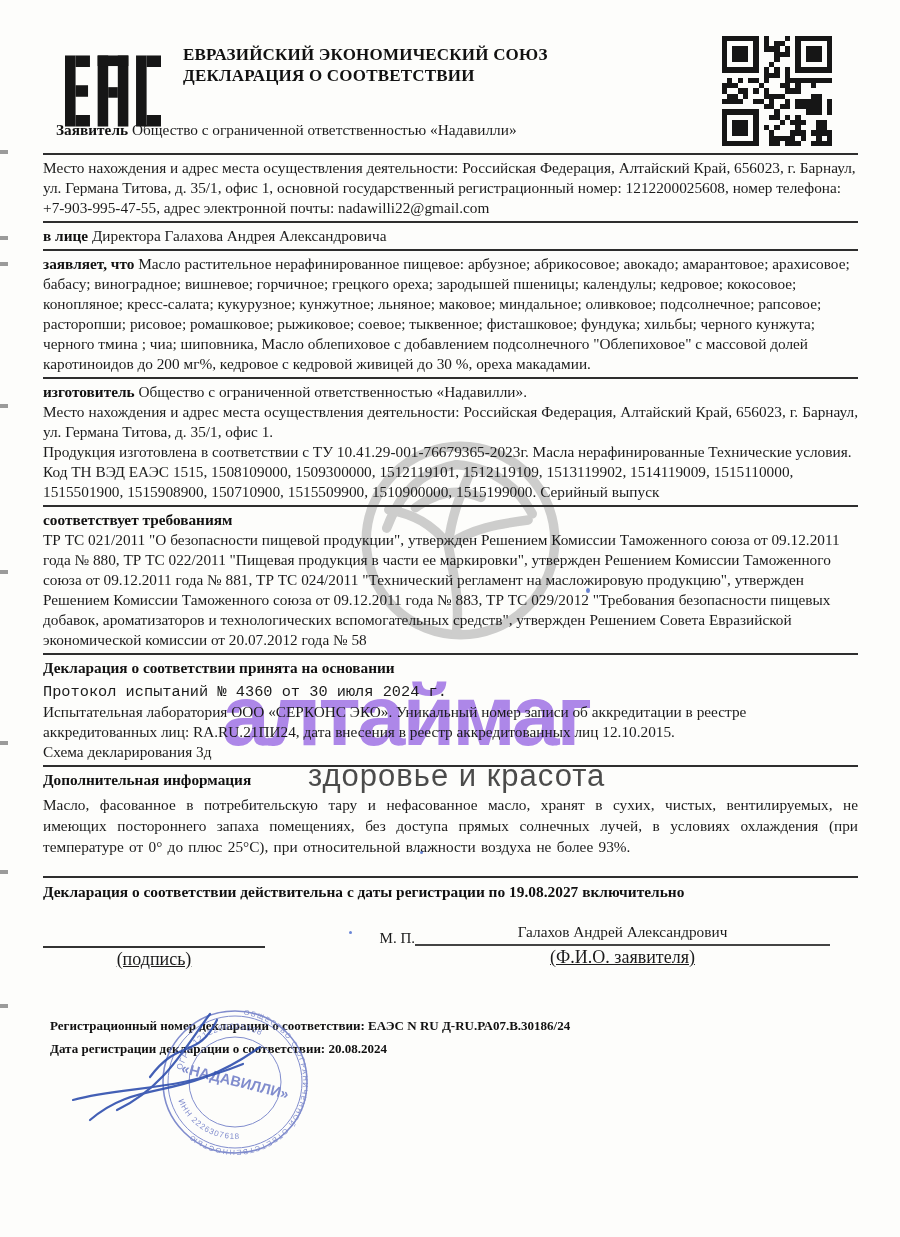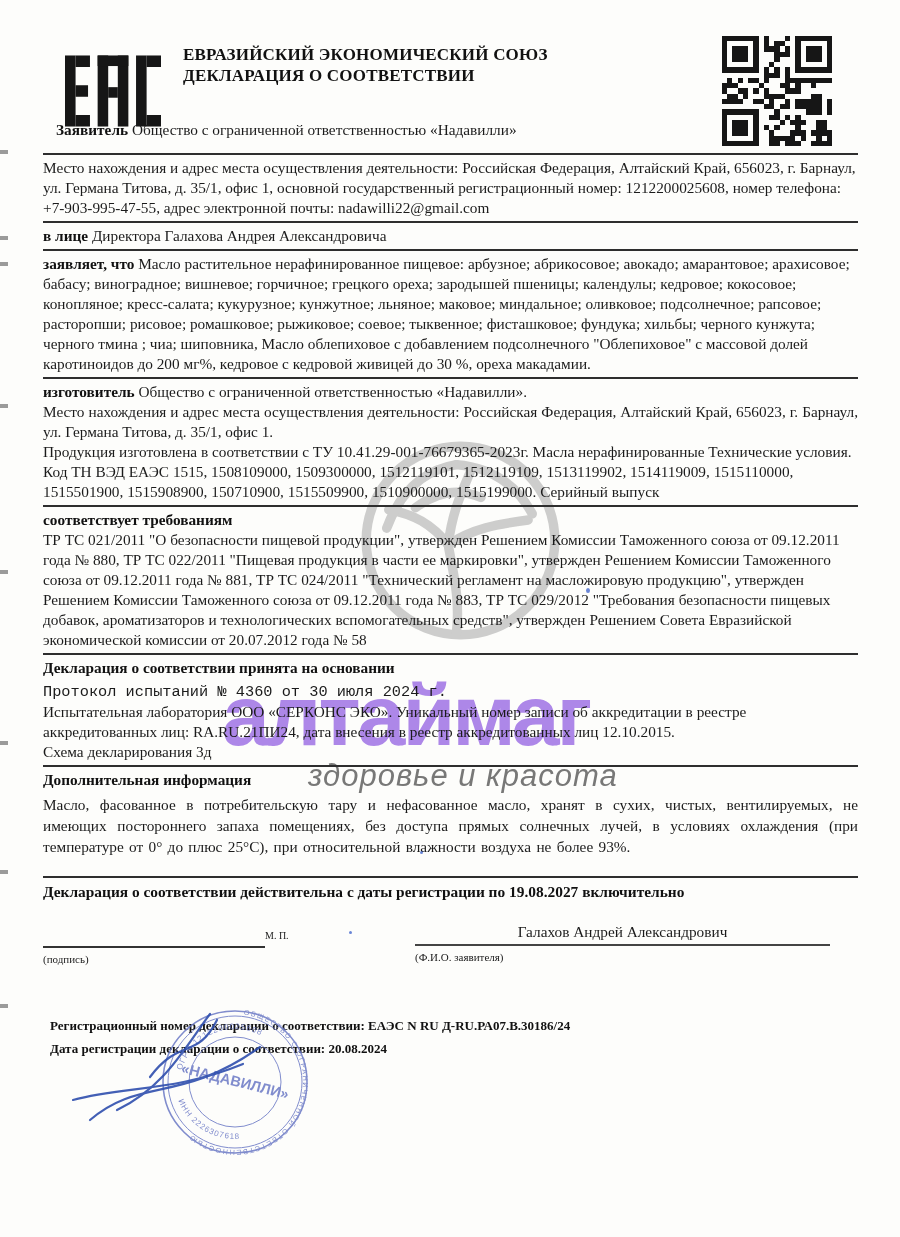--- a/index.html
+++ b/index.html
@@ -19,34 +19,34 @@
   .titles div{font-weight:bold;font-size:17px;line-height:21px;letter-spacing:.2px;color:#111;}
   .qr{position:absolute;left:673px;top:36px;width:122px;height:110px;}
   .applicant-line{position:absolute;left:13px;top:120px;width:650px;}
   .mt4{margin-top:4px;}.mt6{margin-top:4px;font-family:Liberation Mono, monospace;}
   .addpara{line-height:21px;word-spacing:1.5px;}
   .spacer16{height:16px;}
   .validity{font-weight:bold;font-size:15.4px;margin-top:4px;color:#111;}
   .sig-row{display:flex;margin-top:12px;height:86px;}
   .sig-left{width:222px;}
   .sig-left .line{height:32px;border-bottom:2px solid #333;}
-  .sig-cap{text-align:left;font-size:11px;line-height:22px;}
-  .sig-mp{width:150px;text-align:left;padding-top:16px;font-size:10px;}
+  .sig-cap{text-align:center;font-size:18px;line-height:22px;text-decoration:underline;}
+  .sig-mp{width:150px;text-align:right;padding-top:16px;font-size:15px;}
   .sig-right{flex:1;margin-right:28px;text-align:center;}
   .sig-right .name{padding-top:8px;font-size:15.3px;line-height:20px;}
   .sig-right .line{border-bottom:2px solid #444;margin-top:2px;}
   .reg{font-weight:bold;font-size:13px;line-height:23px;padding-left:7px;color:#111;}
   .reg-block{margin-top:14px;}
   
   .wm{position:absolute;z-index:1;pointer-events:none;}
   .wm-tree{left:358px;top:438px;width:205px;height:205px;opacity:.5;}
   .wm-brand{left:222px;top:672px;font-family:"Liberation Sans","DejaVu Sans",sans-serif;
     font-weight:bold;font-size:86px;line-height:86px;letter-spacing:-3px;color:#6d28d9;opacity:.55;}
   .wm-tag{left:308px;top:760px;font-family:"Liberation Sans","DejaVu Sans",sans-serif;
-    font-size:31px;line-height:32px;color:#404040;opacity:.7;letter-spacing:1px;font-style:italic;}
+    font-size:31px;line-height:32px;color:#000000;opacity:.7;letter-spacing:1px;}
   
   .stamp{position:absolute;left:150px;top:1004px;width:170px;height:156px;z-index:3;opacity:.85;}
   .signature{position:absolute;left:55px;top:1002px;width:250px;height:130px;z-index:4;opacity:.9;}
   
   .edge-mark{position:absolute;left:0;width:8px;height:4px;background:#4a4a4a;opacity:.55;z-index:5;}
   .speck{position:absolute;width:4px;height:5px;border-radius:50%;background:#4466cc;opacity:.8;z-index:5;}
 </style>
 </head>
 <body>
 

